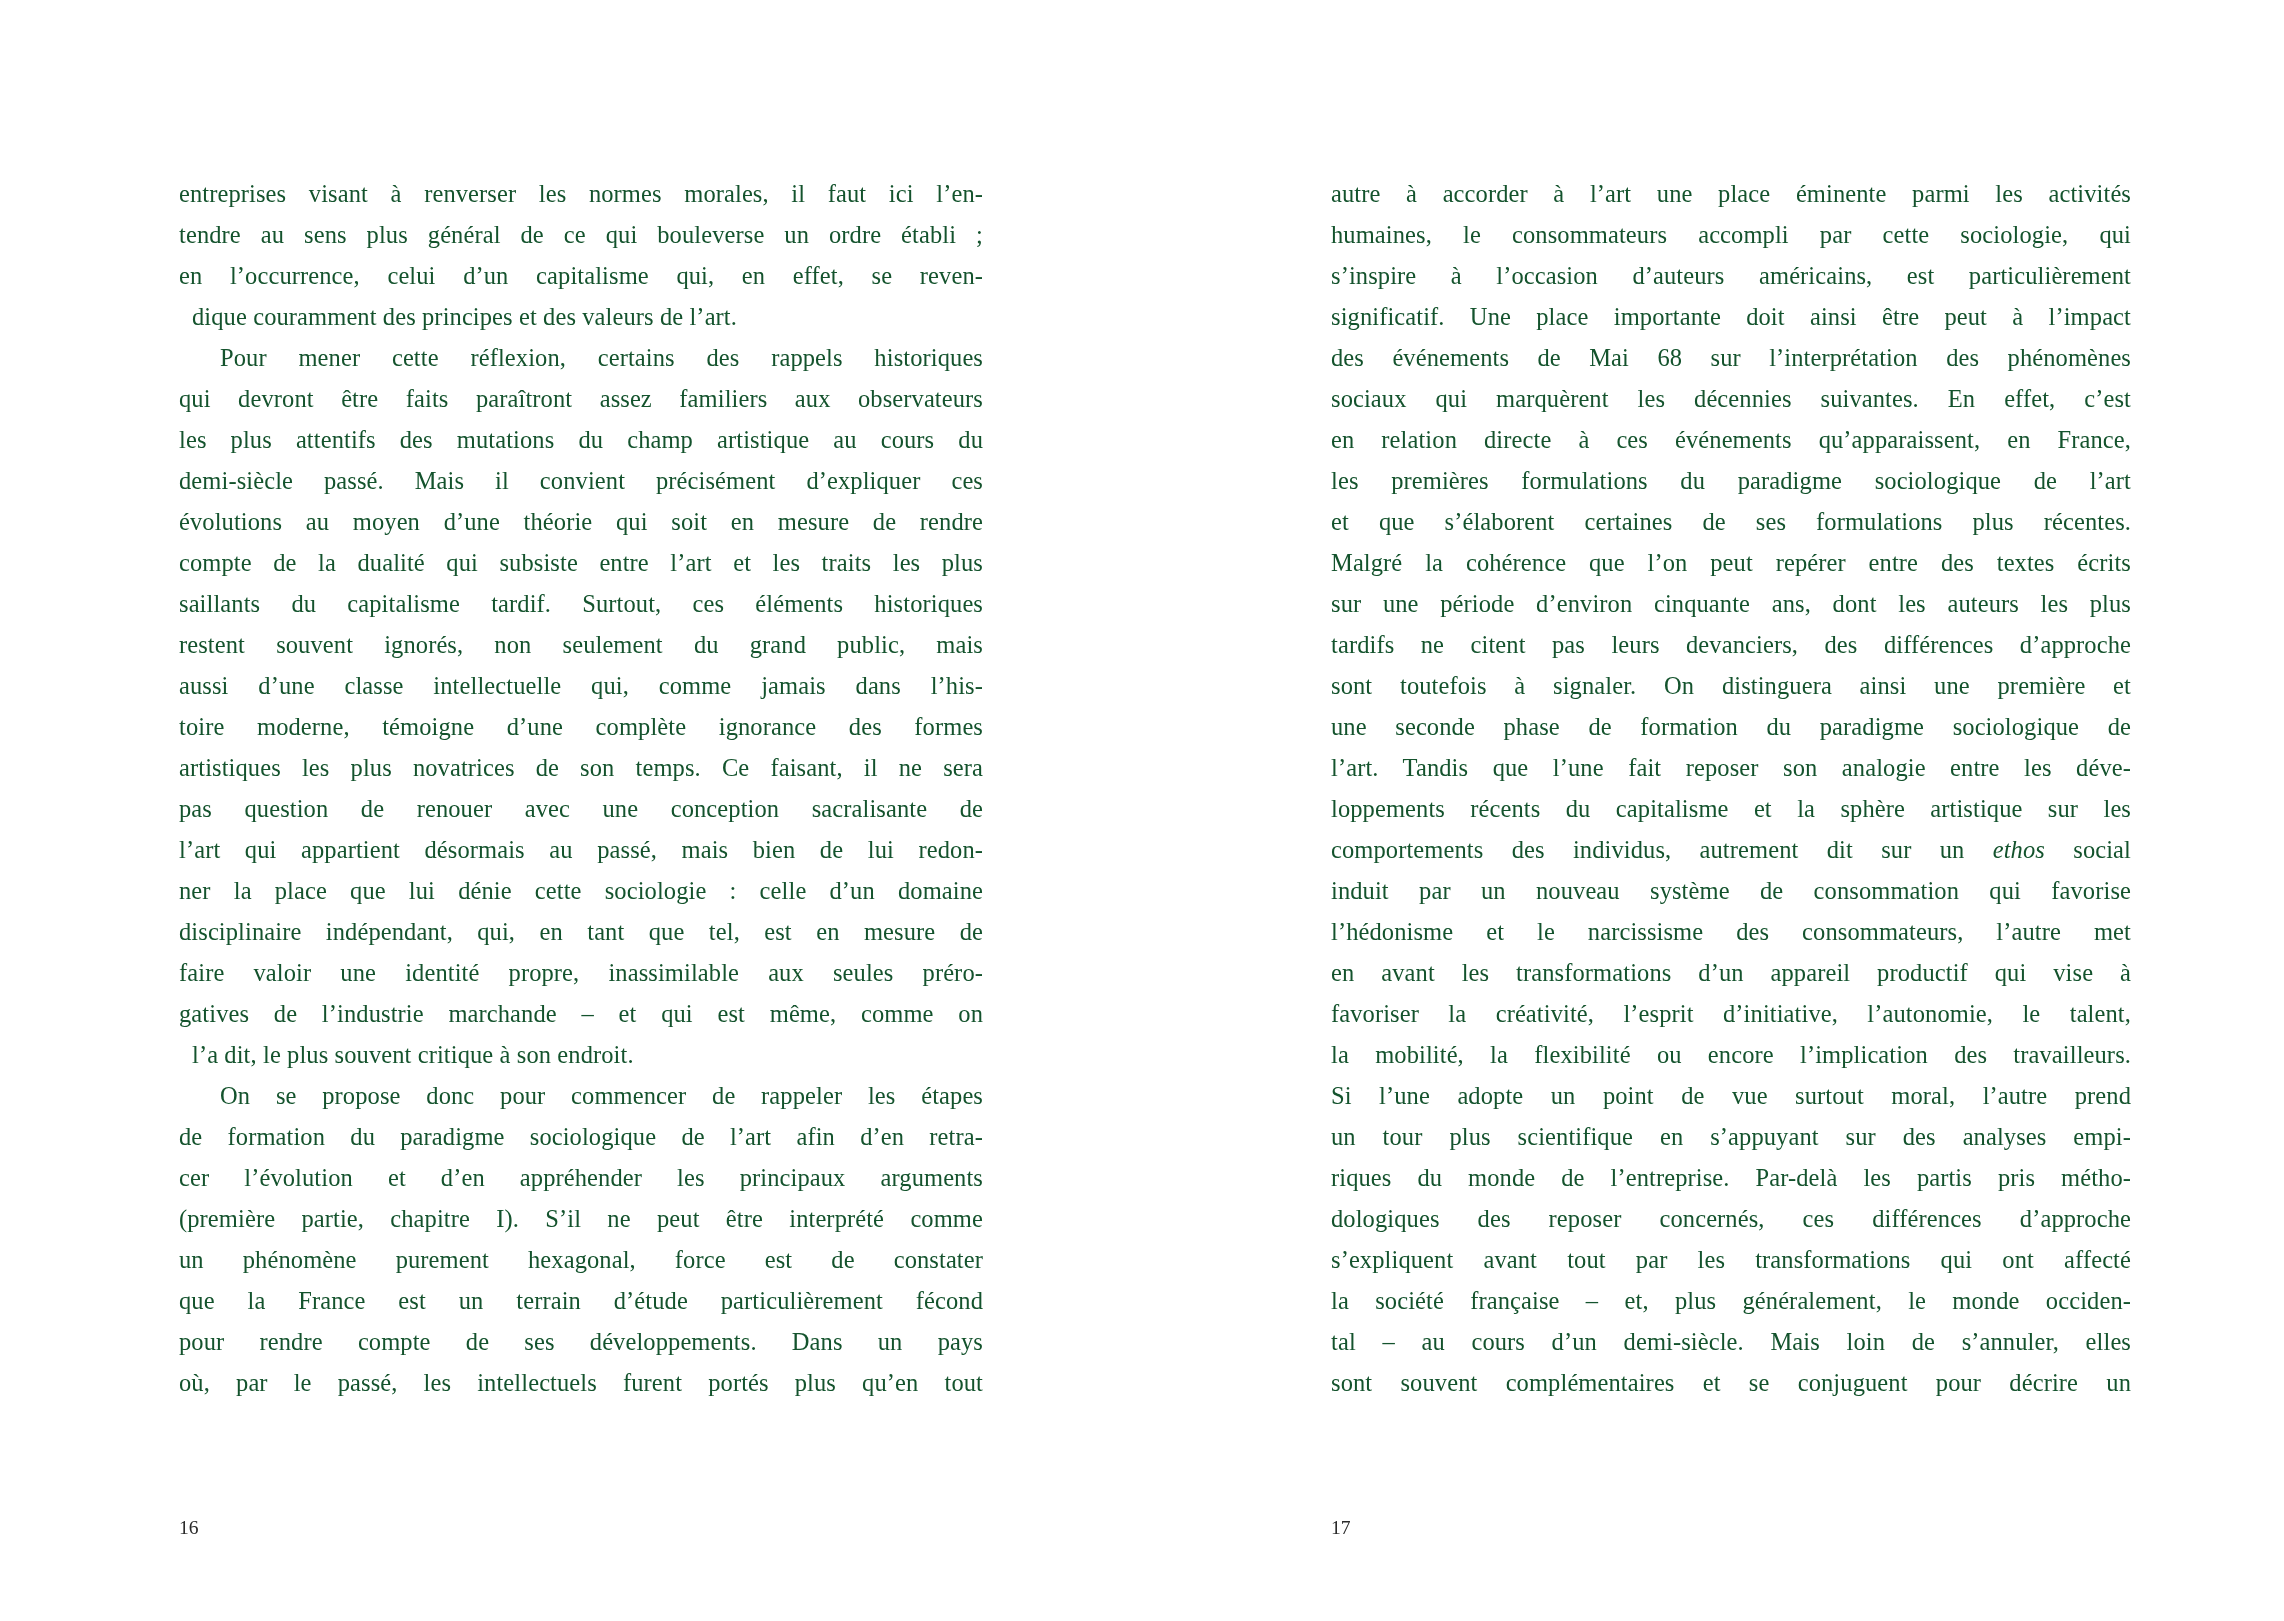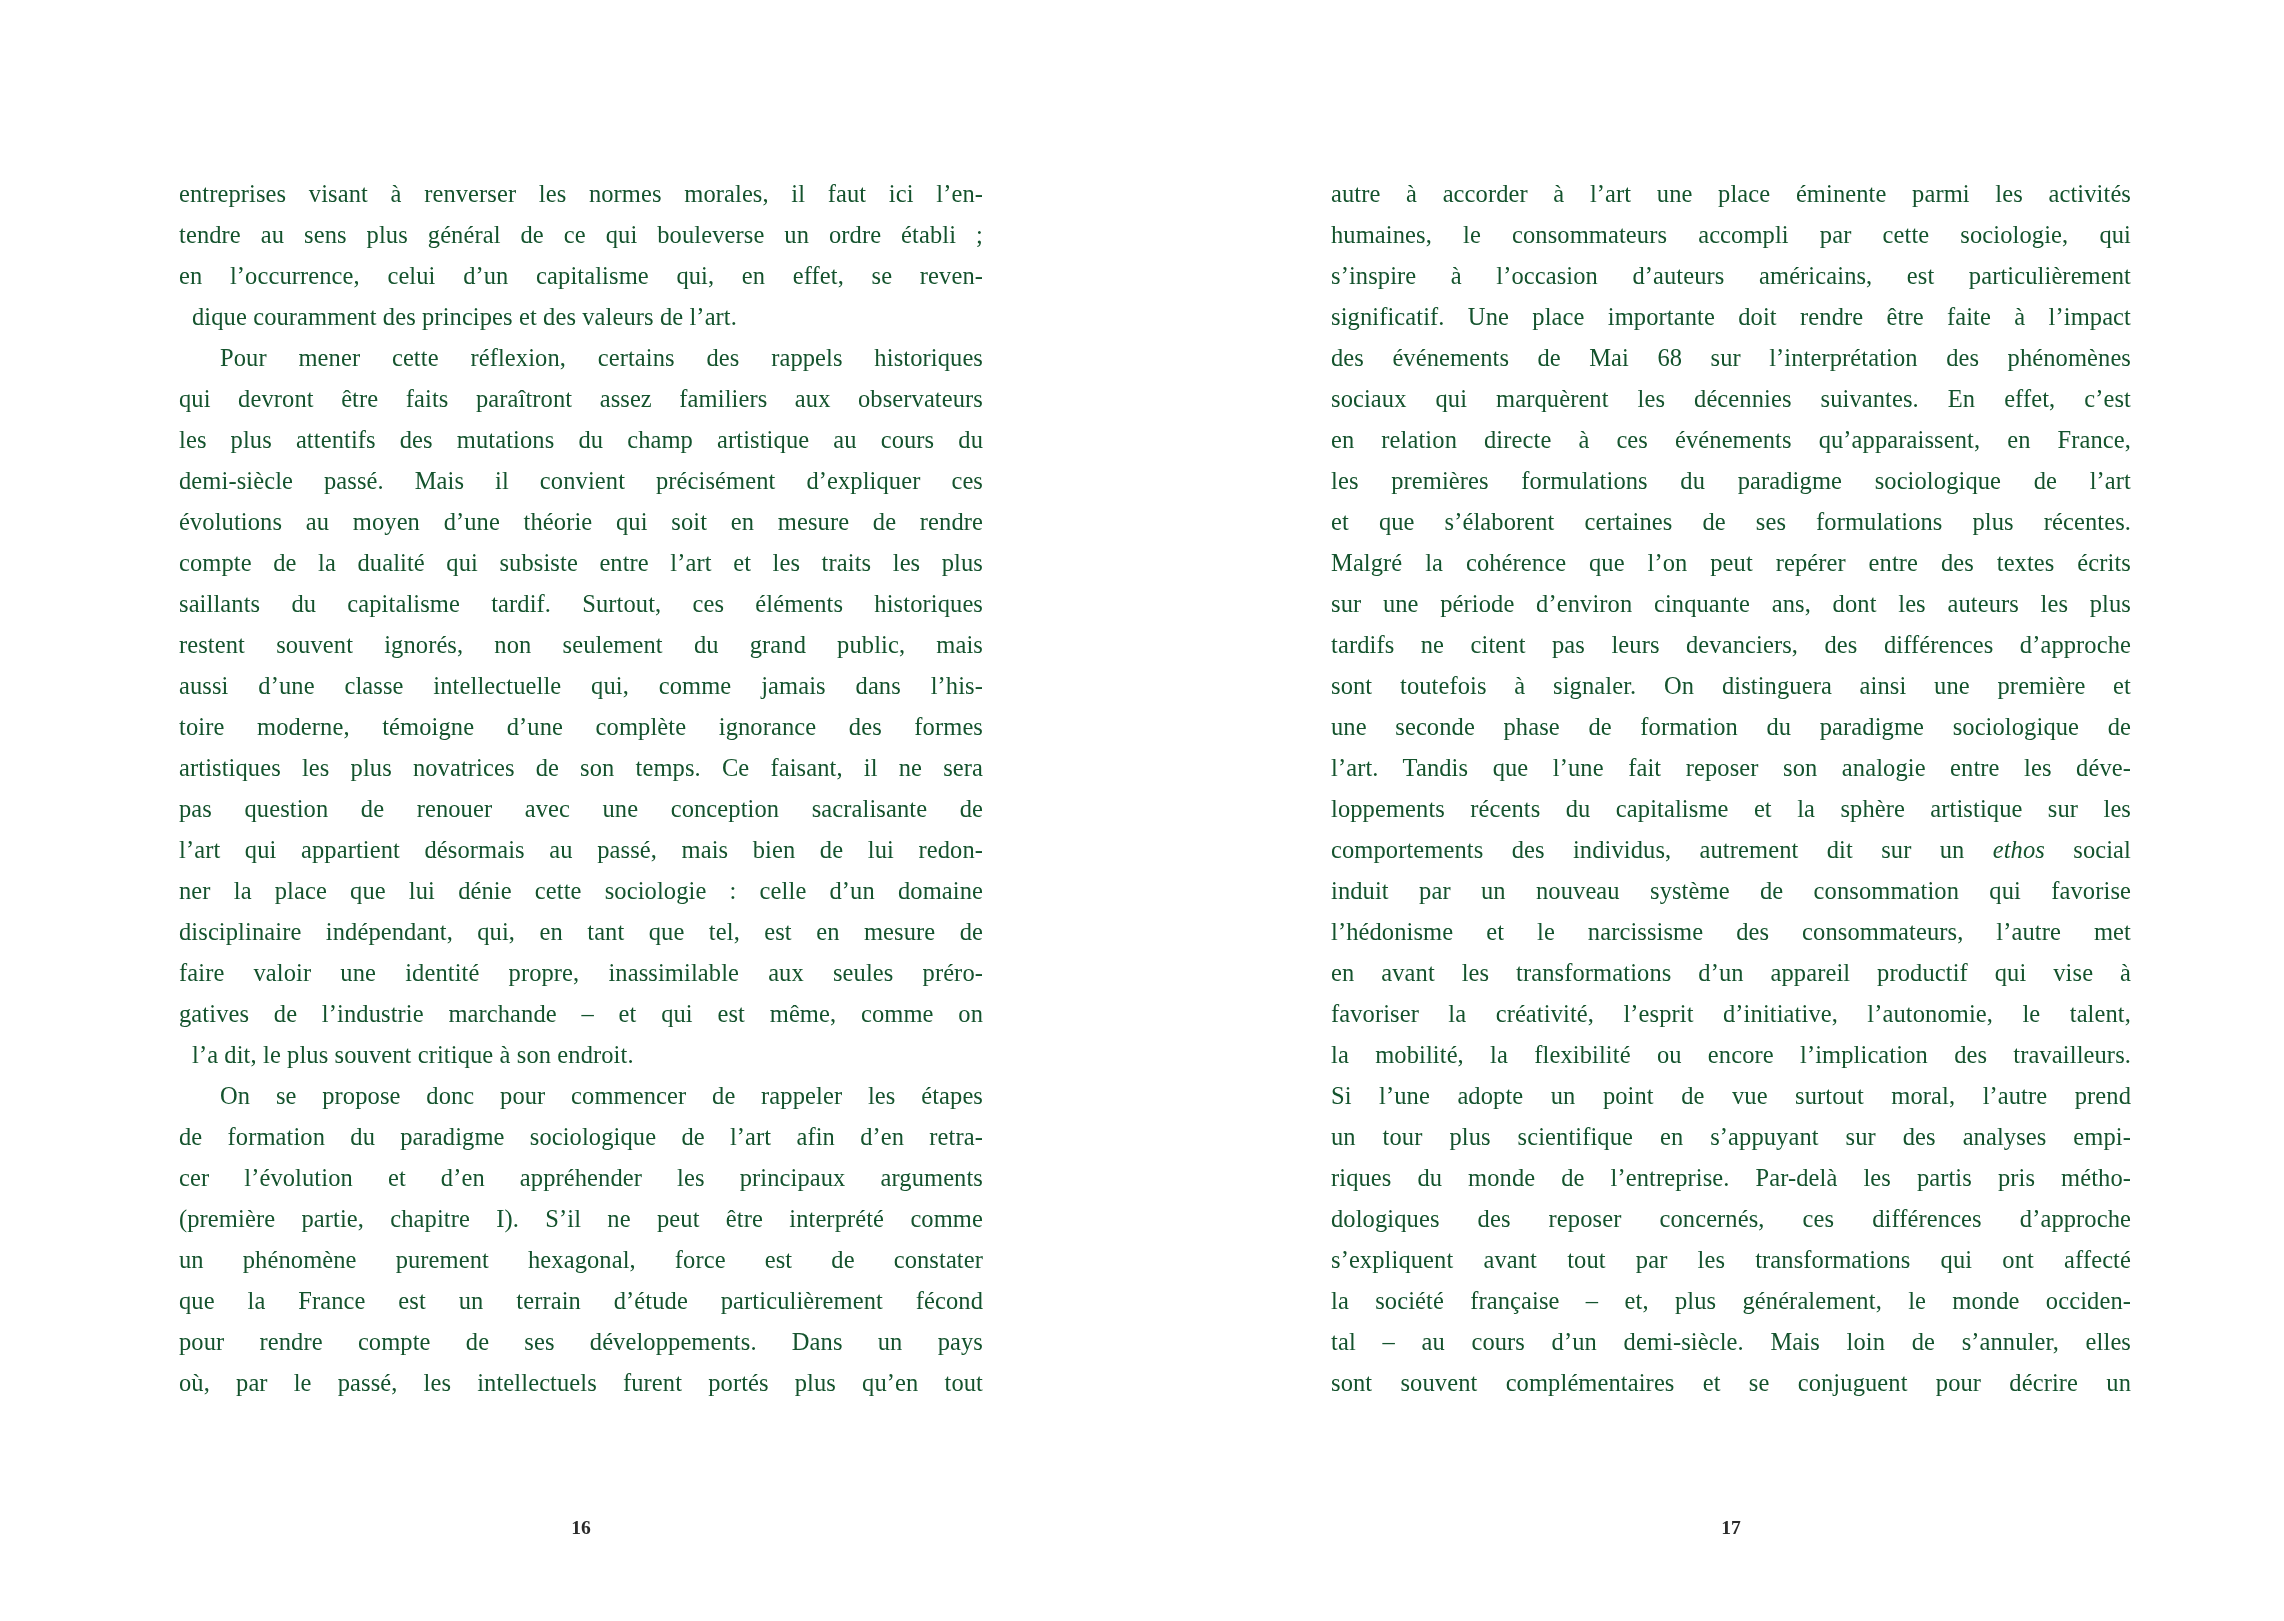--- a/index.html
+++ b/index.html
@@ -44,23 +44,21 @@
   .text-block .line.indent {
     text-indent: 41px;
   }
   .text-block .line em {
     font-style: italic;
   }
   .page-number {
     position: absolute;
     top: 1517px;
     font-size: 19.6px;
-    text-align: center;
     color: #2a2a2a;
-    font-weight: bold;
   }
   .page-number-left  { left: 179px;  width: 804px; }
   .page-number-right { left: 1331px; width: 800px; }
 </style>
 </head>
 <body>
 
 <div class="spread">
 
   <div class="page page-left">
@@ -96,21 +94,21 @@
         <div class="line">pour rendre compte de ses développements. Dans un pays</div>
         <div class="line">où, par le passé, les intellectuels furent portés plus qu’en tout</div>
       </div>
   </div>
 
   <div class="page page-right">
     <div class="text-block">
         <div class="line">autre à accorder à l’art une place éminente parmi les activités</div>
         <div class="line">humaines, le consommateurs accompli par cette sociologie, qui</div>
         <div class="line">s’inspire à l’occasion d’auteurs américains, est particulièrement</div>
-        <div class="line">significatif. Une place importante doit rendre être faite à l’impact</div>
+        <div class="line">significatif. Une place importante doit ainsi être peut à l’impact</div>
         <div class="line">des événements de Mai 68 sur l’interprétation des phénomènes</div>
         <div class="line">sociaux qui marquèrent les décennies suivantes. En effet, c’est</div>
         <div class="line">en relation directe à ces événements qu’apparaissent, en France,</div>
         <div class="line">les premières formulations du paradigme sociologique de l’art</div>
         <div class="line">et que s’élaborent certaines de ses formulations plus récentes.</div>
         <div class="line">Malgré la cohérence que l’on peut repérer entre des textes écrits</div>
         <div class="line">sur une période d’environ cinquante ans, dont les auteurs les plus</div>
         <div class="line">tardifs ne citent pas leurs devanciers, des différences d’approche</div>
         <div class="line">sont toutefois à signaler. On distinguera ainsi une première et</div>
         <div class="line">une seconde phase de formation du paradigme sociologique de</div>

